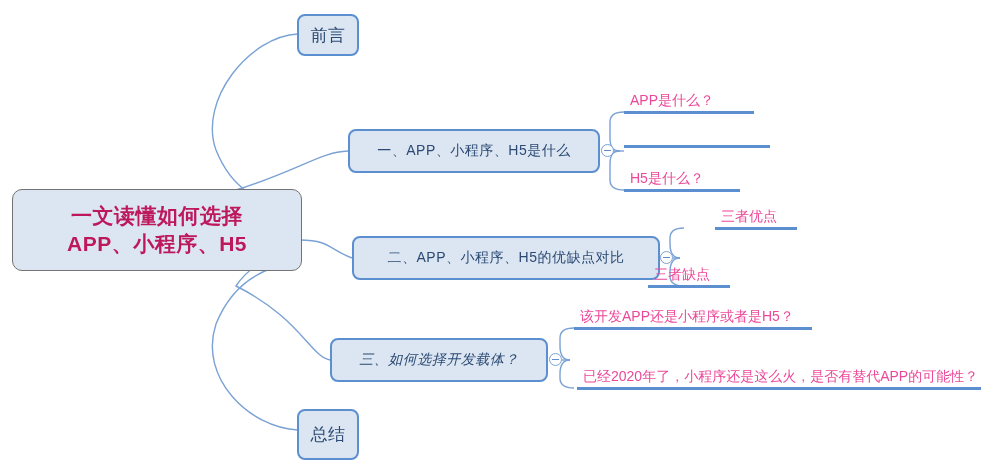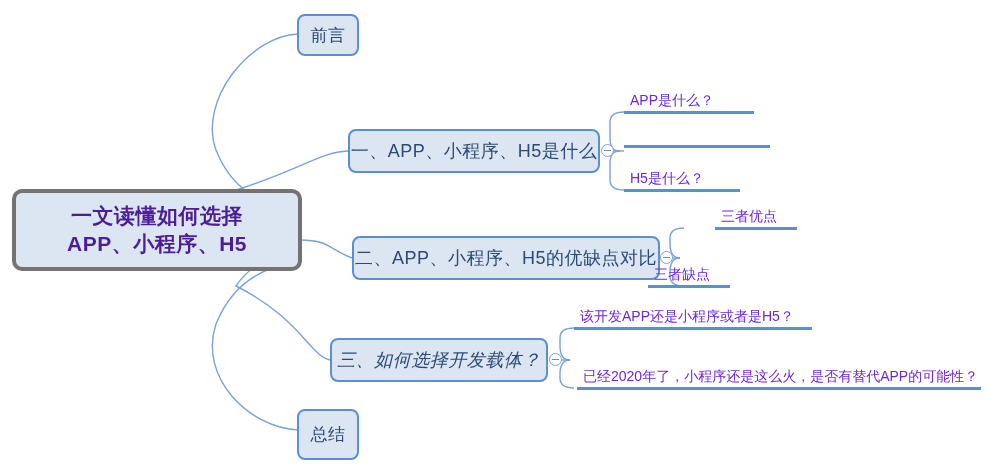--- a/index.html
+++ b/index.html
@@ -22,61 +22,61 @@
     width: 987px;
     height: 467px;
     pointer-events: none;
   }
 
   
   .root-node {
     position: absolute;
     box-sizing: border-box;
     background: #dce6f2;
-    border: 4px solid #737373;
+    border: 1px solid #737373;
     border-radius: 10px;
     display: flex;
     align-items: center;
     justify-content: center;
     text-align: center;
-    color: #4c1d95;
+    color: #be185d;
     font-weight: bold;
     font-size: 21px;
     line-height: 1.35;
     letter-spacing: 0.5px;
     white-space: pre-line;
   }
 
   
   .branch-node {
     position: absolute;
     box-sizing: border-box;
     background: #dce6f2;
     border: 2px solid #5b8fd0;
     border-radius: 8px;
     display: flex;
     align-items: center;
     justify-content: center;
     color: #2b4a73;
-    font-size: 18px;
+    font-size: 14px;
     letter-spacing: 0.5px;
     white-space: nowrap;
   }
   .branch-node.small {
     font-size: 17px;
   }
 
   
   .leaf-node {
     position: absolute;
     box-sizing: border-box;
     display: flex;
     flex-direction: column;
     justify-content: flex-end;
-    color: #6d28d9;
+    color: #ec4899;
     font-size: 14px;
     white-space: nowrap;
   }
   .leaf-node .leaf-text {
     padding: 0 4px 2px 6px;
     line-height: 1.2;
   }
   .leaf-node .leaf-rule {
     height: 3px;
     background: #5b8fd0;

